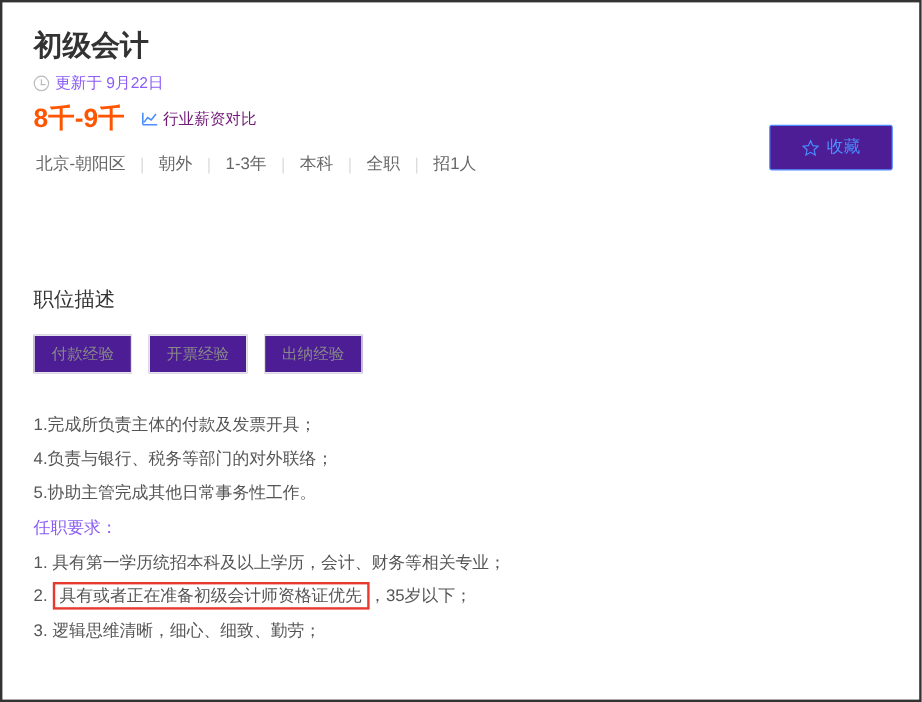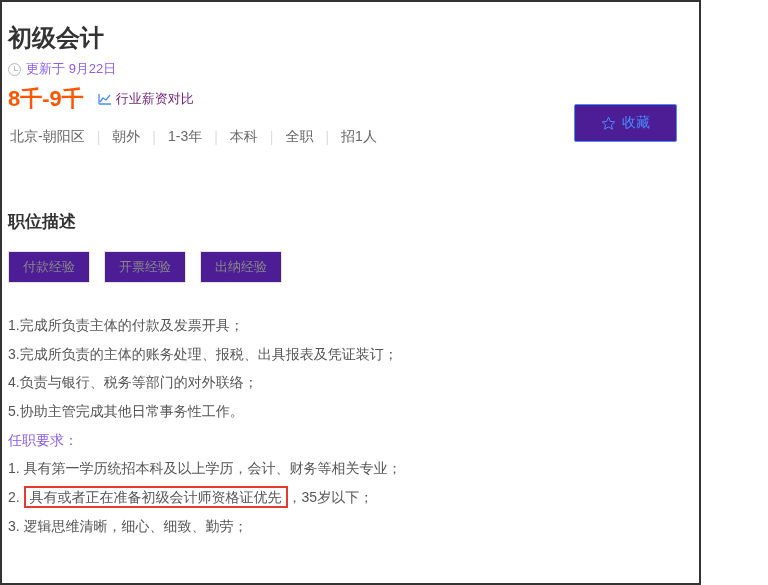--- a/index.html
+++ b/index.html
@@ -1,33 +1,33 @@
 <!DOCTYPE html>
 <html><head>
 <meta charset="utf-8">
 <style>
 * { margin: 0; padding: 0; box-sizing: border-box; }
 body { font-family: "Microsoft YaHei", "PingFang SC", sans-serif; background: #fff; }
-.container { width: 701px; height: 585px; border: 2px solid #333; padding: 20px 6px; position: relative; }
+.container { width: 768px; height: 585px; border: 2px solid #333; padding: 20px 26px; position: relative; }
 .title { font-size: 24px; font-weight: bold; color: #333; margin-bottom: 6px; }
 .update-row { display: flex; align-items: center; color: #8b5cf6; font-size: 13px; margin-bottom: 6px; }
 .clock-icon { width: 13px; height: 13px; border: 1.2px solid #bbb; border-radius: 50%; position: relative; margin-right: 5px; }
 .clock-icon::after { content: ''; position: absolute; width: 3px; height: 4px; border-left: 1.2px solid #bbb; border-bottom: 1.2px solid #bbb; top: 2px; left: 5px; }
 .salary-row { display: flex; align-items: center; margin-bottom: 14px; }
 .salary { font-size: 22px; font-weight: bold; color: #ff5500; margin-right: 14px; }
 .compare-link { color: #701a75; font-size: 13px; display: flex; align-items: center; cursor: pointer; }
 .chart-icon { display: inline-block; margin-right: 4px; }
 .chart-icon svg { display: block; }
 .meta-row { display: flex; align-items: center; color: #666; font-size: 14px; }
 .meta-item { padding: 0 2px; }
 .meta-sep { color: #ddd; margin: 0 10px; }
 .fav-btn { position: absolute; right: 22px; top: 102px; border: 1px solid #4b8cff; color: #4b8cff; background: #4c1d95; padding: 9px 26px; border-radius: 2px; font-size: 14px; cursor: pointer; display: flex; align-items: center; }
 .star-icon { margin-right: 6px; }
 .star-icon svg { display: block; }
-.section-title { font-size: 17px; font-weight: bold; color: #333; margin-top: 64px; margin-bottom: 18px; }
+.section-title { font-size: 17px; font-weight: normal; color: #333; margin-top: 92px; margin-bottom: 18px; }
 .tags { display: flex; gap: 14px; margin-bottom: 28px; }
 .tag { border: 1px solid #e4e4e4; color: #888; font-size: 13px; padding: 6px 14px; background: #4c1d95; }
 .desc-list { color: #555; font-size: 14px; line-height: 2.05; }
 .desc-item { white-space: nowrap; }
 .req-title { color: #8b5cf6; font-size: 14px; line-height: 2.05; }
 .highlight-box { border: 2px solid #e63a2e; padding: 0 4px; display: inline-block; line-height: 1.3; }
 </style>
 </head>
 <body>
 
@@ -79,21 +79,20 @@
   <div class="section-title">职位描述</div>
 
   <div class="tags">
     <span class="tag">付款经验</span>
     <span class="tag">开票经验</span>
     <span class="tag">出纳经验</span>
   </div>
 
   <div class="desc-list">
     <div class="desc-item">1.完成所负责主体的付款及发票开具；</div>
-    <div class="desc-item">3.完成所负责的主体的账务处理、报税、出具报表及凭证装订；</div>
     <div class="desc-item">4.负责与银行、税务等部门的对外联络；</div>
     <div class="desc-item">5.协助主管完成其他日常事务性工作。</div>
     <div class="req-title">任职要求：</div>
     <div class="desc-item"><span>1. </span><span>具有第一学历统招本科及以上学历，会计、财务等相关专业；</span></div>
     <div class="desc-item"><span>2. </span><span class="highlight-box">具有或者正在准备初级会计师资格证优先</span><span>，35岁以下；</span></div>
     <div class="desc-item"><span>3. </span><span>逻辑思维清晰，细心、细致、勤劳；</span></div>
   </div>
 </div>
 
 </body></html>

